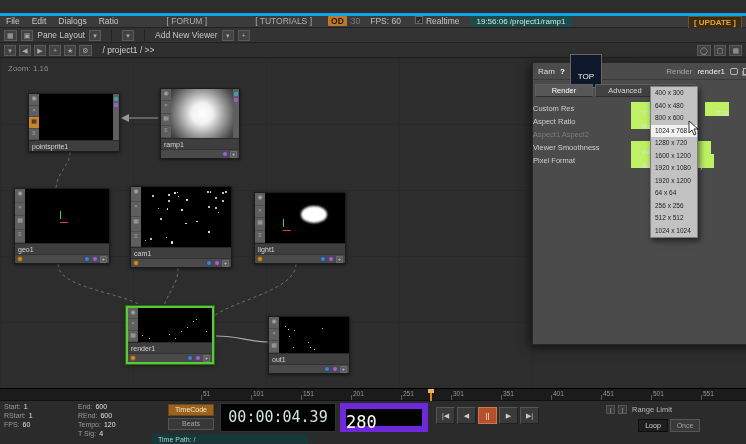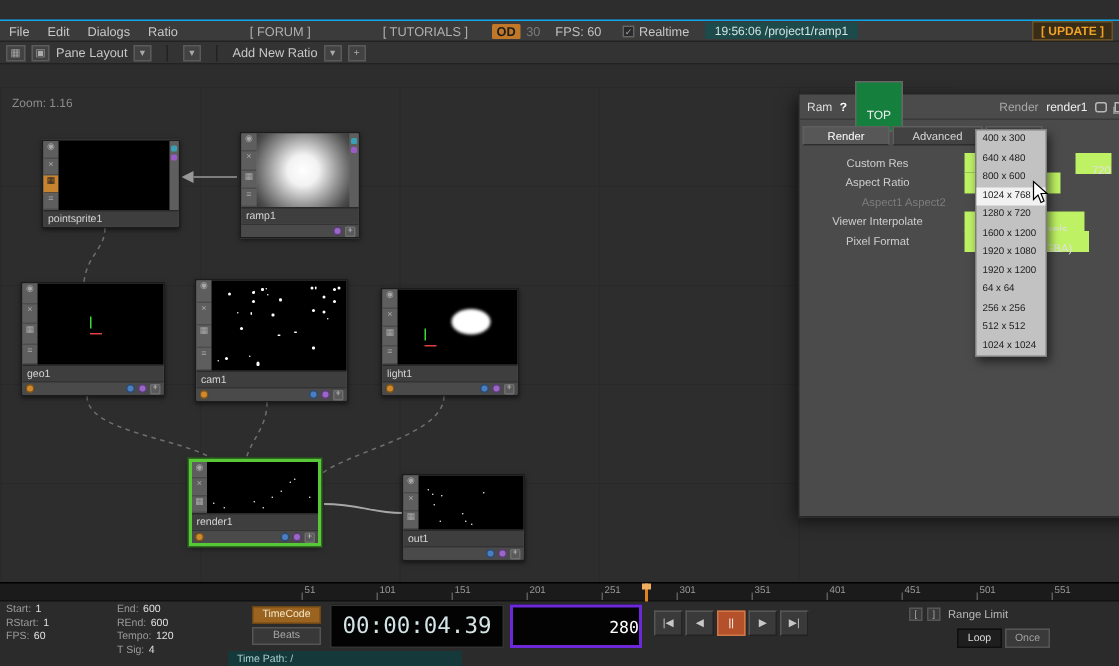--- a/index.html
+++ b/index.html
@@ -5,22 +5,22 @@
   html,body{margin:0;padding:0;background:#1a1a1a;}
   .stage{position:relative;width:746px;height:444px;overflow:hidden;background:#2d2d2d;
          font-family:"Liberation Sans",sans-serif;color:#c8c8c8;-webkit-font-smoothing:antialiased;}
   .stage *{box-sizing:border-box;}
 
   
   .titlebar{position:absolute;left:0;top:0;width:746px;height:13px;background:#262626;
             display:flex;align-items:center;font-size:8px;color:#b4b4b4;padding-left:3px;gap:4px;}
   .appicon{width:8px;height:8px;background:#9a9a9a;border:1px solid #555;display:inline-block;}
   .menubar{position:absolute;left:0;top:13px;width:746px;height:15px;background:#3b3b3b;
-           border-top:1px solid #0ea5e9;border-bottom:1px solid #222;
-           display:flex;align-items:center;font-size:8.5px;}
+           border-top:3px solid #0ea5e9;border-bottom:1px solid #222;
+           display:flex;align-items:flex-start;font-size:8.5px;}
   .menu{padding:0 6px;color:#c8c8c8;cursor:default;}
   .bracket{color:#b0b0b0;margin-left:36px;}
   .odbox{background:#c07828;color:#1c1c1c;font-weight:bold;padding:0 3px;margin-left:10px;border-radius:1px;}
   .dimtxt{color:#7a7a7a;padding:0 4px;}
   .fpsbox{color:#c0c0c0;padding:0 6px;}
   .cb{width:8px;height:8px;background:#2a2a2a;border:1px solid #666;display:inline-flex;
       align-items:center;justify-content:center;font-size:6px;color:#9ab;margin:0 3px 0 8px;}
   .status{background:#1d4a4a;color:#d2e4e4;padding:1px 7px;margin-left:10px;font-size:8px;}
   .update{margin-left:auto;margin-right:4px;background:#3a2d18;border:1px solid #6a5228;
           color:#f0a228;font-weight:bold;padding:1px 5px;font-size:8px;}
@@ -63,36 +63,36 @@
   .vp-radial{background:radial-gradient(circle at 50% 50%,#fff 0%,#f2f2f2 26%,#9a9a9a 58%,#4c4c4c 88%,#3a3a3a 100%);}
   .axisv{position:absolute;width:1px;height:8px;background:#3adb3a;}
   .axish{position:absolute;width:8px;height:1px;background:#e04040;}
   .blob{position:absolute;width:26px;height:17px;background:#fff;border-radius:50%;filter:blur(1px);}
 
   
   .ppanel{position:absolute;left:532px;top:62px;width:236px;height:283px;background:#4b4b4b;
           border:1px solid #262626;box-shadow:-2px 3px 10px rgba(0,0,0,.6);z-index:5;font-size:8px;}
   .phead{height:17px;display:flex;align-items:center;gap:5px;padding:0 5px;border-bottom:1px solid #3a3a3a;}
   .pfam{color:#ddd;} .phelp{color:#fff;font-weight:bold;}
-  .pctx{background:#15803d;border:1px solid #666;padding:16px 7px;color:#eee;height:12px;line-height:11px;}
+  .pctx{background:#0f172a;border:1px solid #666;padding:16px 7px;color:#eee;height:12px;line-height:11px;}
   .ptype{margin-left:auto;color:#a8a8a8;}
   .pname{color:#f0f0f0;}
   .hicon{display:inline-block;}
   .icon-comment{width:8px;height:7px;border:1px solid #b8b8b8;border-radius:2px;}
   .icon-copy{width:6px;height:7px;border:1px solid #b8b8b8;box-shadow:-2px 2px 0 -1px #8a8a8a;}
   .icon-lang{width:8px;height:8px;border:1px solid #b8b8b8;border-radius:50%;}
   .ptabs{display:flex;gap:2px;padding:4px 2px 2px 2px;}
   .ptab{background:#424242;border:1px solid #5f5f5f;border-bottom-color:#2e2e2e;color:#d8d8d8;
         padding:1px 0;text-align:center;font-size:7.5px;}
   .ptab.active{background:#575757;color:#fff;}
   .tw1{width:58px;} .tw2{width:60px;} .tw3{width:38px;}
   .prows{padding-top:3px;}
   .prow{height:13px;display:flex;align-items:center;}
-  .plabel{width:110px;text-align:center;padding-right:6px;color:#cfcfcf;font-size:7.5px;white-space:nowrap;}
-  .plabel.dim{color:#7d7d7d;padding-left:35px;}
+  .plabel{width:98px;text-align:left;padding-right:6px;color:#cfcfcf;font-size:7.5px;white-space:nowrap;}
+  .plabel.dim{color:#7d7d7d;}
   .pfield{background:#3c3c3c;border:7px solid #bef264;color:#e0e0e0;height:11px;line-height:9px;
           font-size:7.5px;padding:0 4px;white-space:nowrap;}
   .w26{width:28px;text-align:center;} .w22{width:24px;text-align:center;margin-left:46px;}
   .wmenu{min-width:64px;}
   .pcheck{width:9px;height:9px;background:#333;border:1px solid #222;color:#9aa;
           font-size:6px;line-height:8px;text-align:center;}
 
   
   .resmenu{position:absolute;left:650px;top:86px;width:48px;background:#c2c2c2;border:1px solid #7e7e7e;
            box-shadow:2px 3px 6px rgba(0,0,0,.55);z-index:9;}
@@ -111,22 +111,22 @@
   .tfield{position:absolute;font-size:7px;color:#9a9a9a;}
   .tfield b{color:#e0e0e0;font-weight:normal;margin-left:3px;}
   .timepath{position:absolute;left:152px;top:33px;width:156px;height:11px;background:#15393b;
             color:#a8cfcf;font-size:7px;line-height:11px;padding-left:6px;}
   .tc-btn{position:absolute;left:168px;top:3px;width:46px;height:12px;background:#9a6420;border:1px solid #6e4716;
           color:#f5e7c8;font-size:7px;line-height:10px;text-align:center;}
   .beats-btn{position:absolute;left:168px;top:17px;width:46px;height:12px;background:#383838;border:1px solid #555;
           color:#a8a8a8;font-size:7px;line-height:10px;text-align:center;}
   .timedisp{position:absolute;left:220px;top:2px;width:116px;height:29px;background:#030303;border:1px solid #333;
             color:#d4e4e4;font-family:"DejaVu Sans Mono",monospace;font-size:15px;line-height:27px;text-align:center;}
-  .framedisp{position:absolute;left:340px;top:2px;width:88px;height:29px;background:#030303;border:2px solid #6d28d9;
-            color:#fff;font-family:"DejaVu Sans Mono",monospace;font-size:11px;line-height:27px;text-align:right;}
+  .framedisp{position:absolute;left:340px;top:2px;width:88px;height:29px;background:#030303;border:6px solid #6d28d9;
+            color:#fff;font-family:"DejaVu Sans Mono",monospace;font-size:17px;line-height:27px;text-align:left;}
   .pbtn{position:absolute;top:6px;width:19px;height:17px;background:#3a3a3a;border:1px solid #565656;
         border-bottom-color:#222;border-right-color:#222;color:#c8c8c8;font-size:7px;line-height:15px;text-align:center;}
   .pbtn.active{background:#b4502a;border-color:#d07848;color:#fff;}
   .rl-label{position:absolute;left:632px;top:4px;font-size:7.5px;color:#b8b8b8;}
   .rl-icon{position:absolute;top:4px;width:9px;height:9px;background:#3a3a3a;border:1px solid #555;
            color:#aaa;font-size:6px;line-height:8px;text-align:center;}
   .loop-btn{position:absolute;left:638px;top:18px;width:30px;height:13px;background:#1e1e1e;border:1px solid #0e0e0e;
             color:#ddd;font-size:7px;line-height:11px;text-align:center;}
   .once-btn{position:absolute;left:670px;top:18px;width:30px;height:13px;background:#3a3a3a;border:1px solid #555;
             color:#a0a0a0;font-size:7px;line-height:11px;text-align:center;}
@@ -156,25 +156,39 @@
   </div>
 
   <div class="panebar">
     <span class="tbox">▦</span>
     <span class="tbox">▣</span>
     <span>Pane Layout</span>
     <span class="tbox">▾</span>
     <span class="vdiv"></span>
     <span class="tbox">▾</span>
     <span class="vdiv"></span>
-    <span>Add New Ratio</span>
+    <span>Add New Viewer</span>
     <span class="tbox">▾</span>
     <span class="tbox">+</span>
   </div>
 
+  <div class="navbar">
+    <span class="tbox">▾</span>
+    <span class="tbox">◀</span>
+    <span class="tbox">▶</span>
+    <span class="tbox">+</span>
+    <span class="tbox">★</span>
+    <span class="tbox">⚙</span>
+    <span class="navpath">/ project1 / &gt;&gt;</span>
+    <span class="navright">
+      <span class="tbox">◯</span>
+      <span class="tbox">▢</span>
+      <span class="tbox">▦</span>
+    </span>
+  </div>
 
   <div class="network">
     <span class="zoom">Zoom: 1.16</span>
 
     <svg class="wires">
       <polygon points="121,60 129,56 129,64" fill="#999"></polygon>
       <line x1="129" y1="60" x2="158" y2="60" stroke="#999" stroke-width="1"></line>
       <path d="M 70,94 C 70,108 58,112 56,130" stroke="#6f6f6f" stroke-width="1" fill="none" stroke-dasharray="3 3"></path>
       <path d="M 58,206 C 58,230 120,234 142,248" stroke="#6f6f6f" stroke-width="1" fill="none" stroke-dasharray="3 3"></path>
       <path d="M 178,210 C 178,227 168,234 164,248" stroke="#6f6f6f" stroke-width="1" fill="none" stroke-dasharray="3 3"></path>
@@ -414,21 +428,21 @@
         <span class="pfield w22">720</span>
       </div>
       <div class="prow">
         <span class="plabel">Aspect Ratio</span>
         <span class="pfield wmenu">Resolution</span>
       </div>
       <div class="prow">
         <span class="plabel dim">Aspect1  Aspect2</span>
       </div>
       <div class="prow">
-        <span class="plabel">Viewer Interpolate</span>
+        <span class="plabel">Viewer Smoothness</span>
         <span class="pfield wmenu">Interpolate Pixels</span>
       </div>
       <div class="prow">
         <span class="plabel">Pixel Format</span>
         <span class="pfield wmenu">8-bit fixed (RGBA)</span>
       </div>
     </div>
   </div>
 
   <div class="resmenu">

